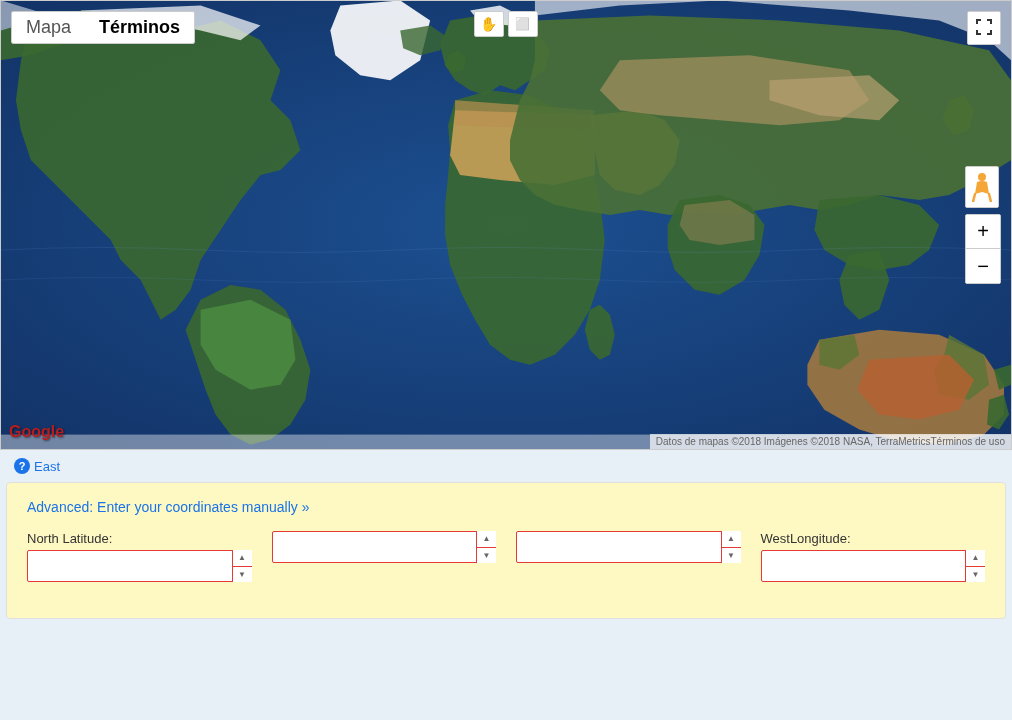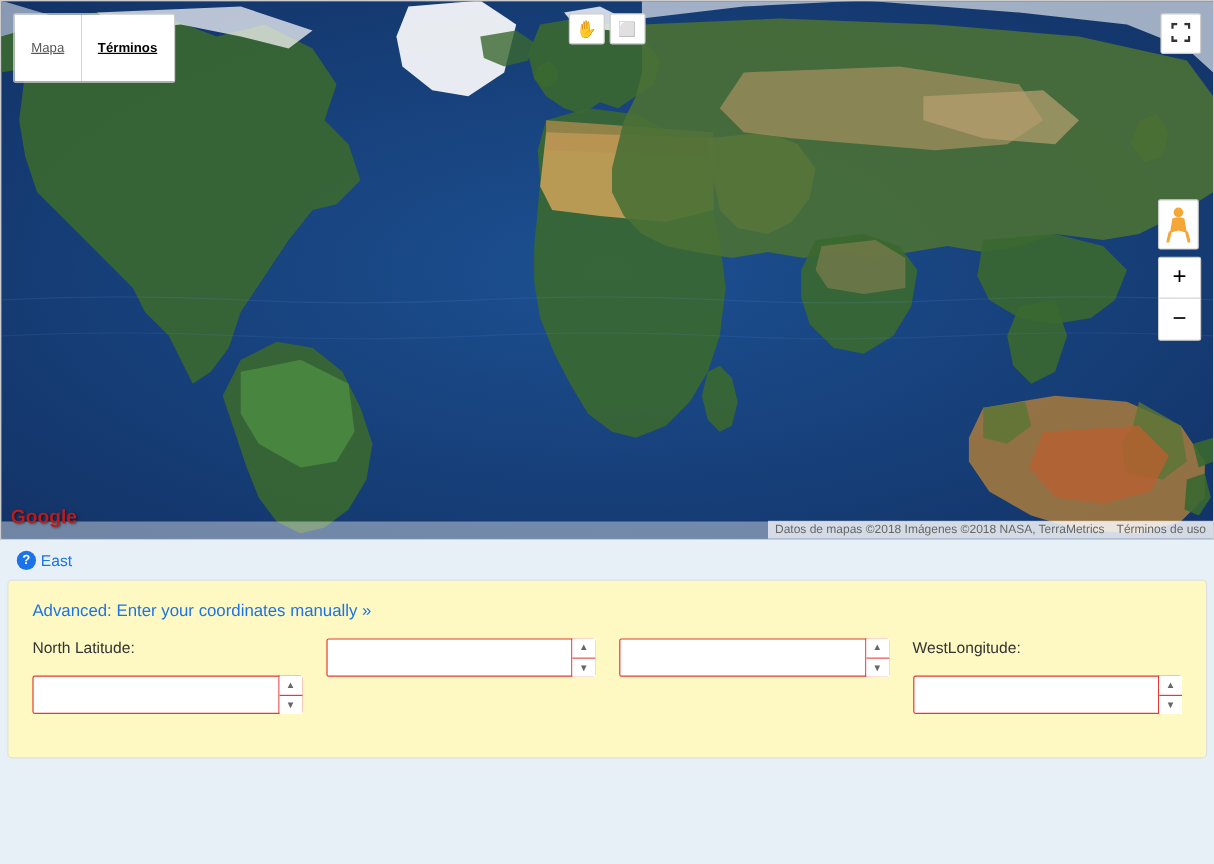--- a/index.html
+++ b/index.html
@@ -31,27 +31,26 @@
       top: 10px;
       left: 10px;
       display: flex;
       border: 1px solid #ccc;
       border-radius: 2px;
       overflow: hidden;
       z-index: 10;
     }
 
     .map-type-btn {
-      padding: 22px 14px;
-      font-size: 11px;
+      padding: 5px 14px;
+      font-size: 18px;
       cursor: pointer;
       background: white;
       border: none;
       outline: none;
-      text-decoration: underline;
     }
 
     .map-type-btn.active {
       font-weight: bold;
       background: white;
     }
 
     .map-type-btn:not(.active) {
       color: #555;
     }
@@ -149,21 +148,21 @@
     
     .map-attribution {
       position: absolute;
       bottom: 0;
       right: 0;
       background: rgba(255,255,255,0.7);
       font-size: 10px;
       color: #666;
       padding: 2px 6px;
       display: flex;
-      gap: 10px;
+      gap: 0;
     }
 
     .map-attribution a {
       color: #666;
       text-decoration: none;
     }
 
     
     .google-logo {
       position: absolute;
@@ -212,21 +211,21 @@
     .coords-fields {
       display: flex;
       gap: 20px;
       margin-bottom: 16px;
     }
 
     .coord-field {
       flex: 1;
       display: flex;
       flex-direction: column;
-      gap: 16px;
+      gap: 4px;
     }
 
     .coord-label {
       font-size: 13px;
       color: #333;
     }
 
     .coord-input-wrapper {
       position: relative;
       display: flex;

